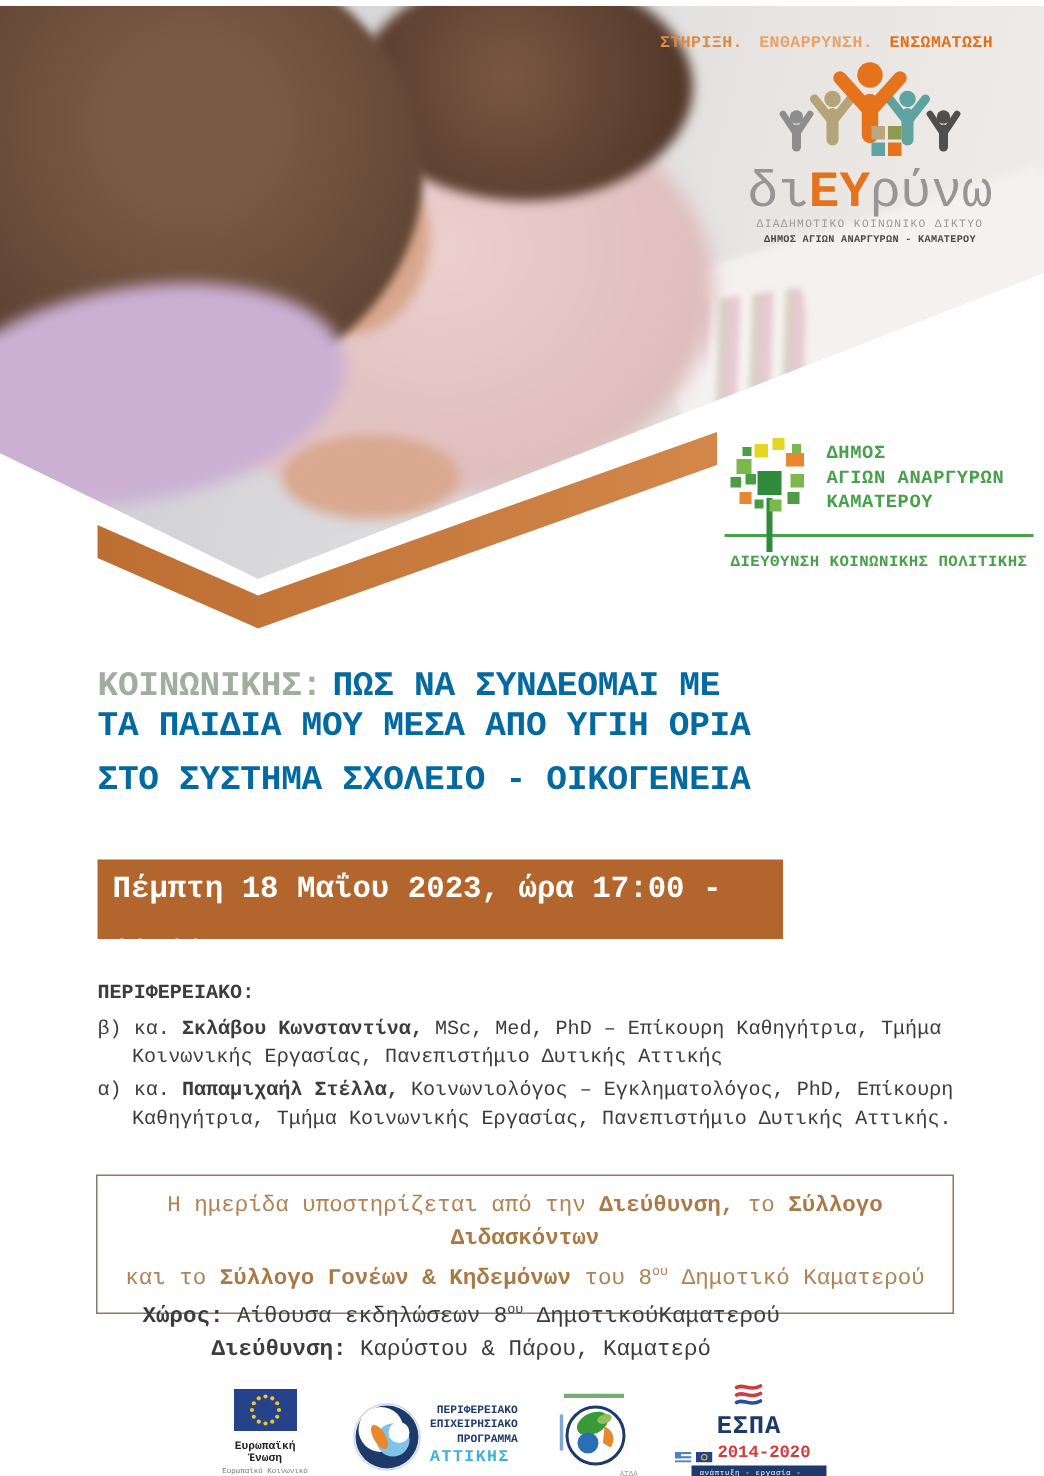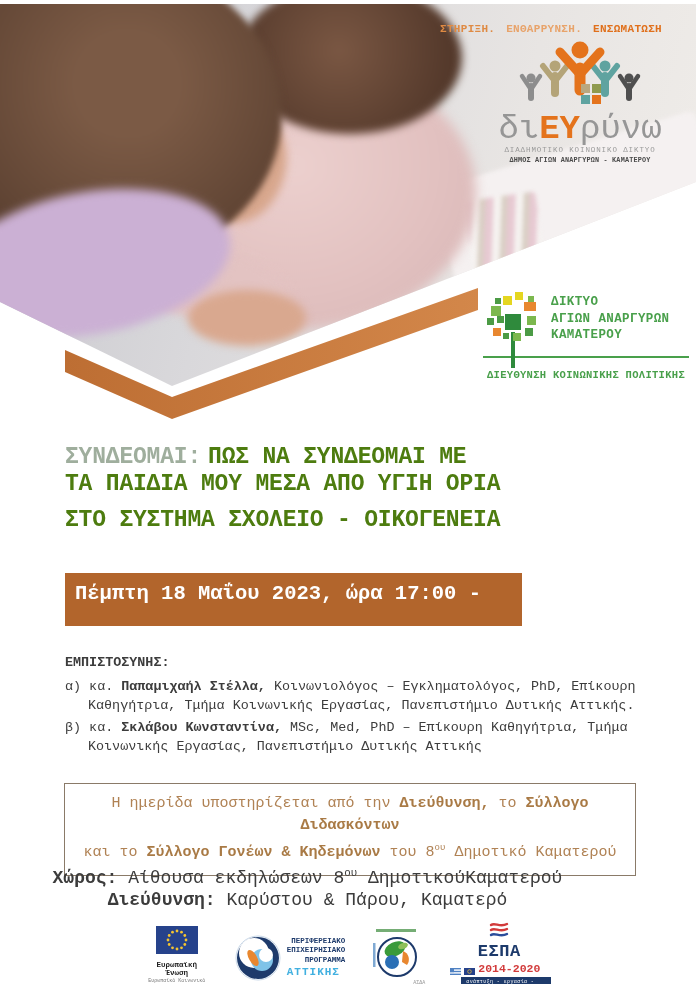--- a/index.html
+++ b/index.html
@@ -51,38 +51,38 @@
   
   .muni{position:absolute;left:483px;top:284px;width:206px;}
   .muni-row{display:flex;gap:8px;align-items:flex-start;}
   .muni-row svg{position:relative;z-index:2;flex:0 0 auto;}
   .muni-text{margin-top:6px;font-size:12.5px;font-weight:bold;color:#49a04b;line-height:16.5px;letter-spacing:.4px;}
   .muni-rule{position:relative;z-index:1;height:2px;background:#49a04b;margin-top:-16px;}
   .muni-dept{margin-top:11px;font-size:10.5px;font-weight:bold;color:#49a04b;letter-spacing:.3px;
     text-align:center;white-space:nowrap;}
   
   .title{position:absolute;left:65px;top:440px;font-weight:bold;font-size:23px;line-height:27px;letter-spacing:-.2px;}
-  .t-muted{color:#9fae9d;} .t-accent{color:#4d7c0f;}
+  .t-muted{color:#9fae9d;} .t-accent{color:#0369a1;}
   .title .sp{margin-right:7px;}
   .t-gap{height:9px;}
   
   .banner{position:absolute;left:65px;top:569px;width:447px;height:53px;background:#b2652c;
     color:#ffffff;font-size:20.5px;font-weight:bold;line-height:41px;padding-left:10px;}
   
   .coord{position:absolute;left:65px;top:649px;width:588px;font-size:13.4px;color:#3c3c3c;line-height:19px;}
   .coord-h{font-weight:bold;margin-bottom:5px;}
   .coord-item{padding-left:23px;text-indent:-23px;margin-bottom:3px;}
   .coord-item .nm{font-weight:bold;}
   
   .sbox{position:absolute;left:64px;top:779px;width:558px;border:1.5px solid #8a7a68;
     padding:9px 6px 11px;text-align:center;font-size:15px;line-height:22px;color:#b08254;}
   .sbox b{font-weight:bold;color:#a97a45;}
   .sbox sup,.loc sup{font-size:60%;vertical-align:super;}
   
-  .loc{position:absolute;left:0;top:858px;width:615px;text-align:center;font-size:18px;
+  .loc{position:absolute;left:0;top:858px;width:615px;text-align:center;font-size:15px;
     color:#3c3c3c;line-height:22px;}
   .loc b{font-weight:bold;}
   
   .footer{position:absolute;left:0;top:918px;width:696px;display:flex;justify-content:center;
     align-items:center;gap:26px;}
   .eu{width:64px;text-align:center;}
   .eu-name{font-size:7.5px;font-weight:bold;color:#222;margin-top:2px;}
   .eu-sub{font-size:5px;color:#777;margin-top:1px;}
   .pep{display:flex;align-items:center;gap:6px;}
   .pep-txt{font-size:7.5px;font-weight:bold;color:#1d3a6b;line-height:9.5px;text-align:right;}
@@ -183,44 +183,44 @@
         <rect x="42" y="40" width="8" height="8" fill="#4c9b45"></rect>
         <rect x="10" y="40" width="8" height="8" fill="#e8872f"></rect>
         <rect x="4" y="30" width="7" height="7" fill="#4c9b45"></rect>
         <rect x="14" y="28" width="7" height="7" fill="#4c9b45"></rect>
         <rect x="30" y="45" width="8" height="8" fill="#7cb84e"></rect>
         <rect x="45" y="8" width="6" height="6" fill="#7cb84e"></rect>
         <rect x="12" y="10" width="6" height="6" fill="#4c9b45"></rect>
         <rect x="20" y="45" width="6" height="6" fill="#4c9b45"></rect>
       </svg>
       <div class="muni-text">
-        <div>ΔΙΚΤΥΟ</div>
+        <div>ΔΗΜΟΣ</div>
         <div>ΑΓΙΩΝ ΑΝΑΡΓΥΡΩΝ</div>
         <div>ΚΑΜΑΤΕΡΟΥ</div>
       </div>
     </div>
     <div class="muni-rule"></div>
     <div class="muni-dept">ΔΙΕΥΘΥΝΣΗ ΚΟΙΝΩΝΙΚΗΣ ΠΟΛΙΤΙΚΗΣ</div>
   </div>
 
   <div class="title">
     <div>
-      <span class="t-muted sp">ΣΥΝΔΕΟΜΑΙ:</span><span class="t-accent">ΠΩΣ ΝΑ ΣΥΝΔΕΟΜΑΙ ΜΕ</span>
+      <span class="t-muted sp">ΚΟΙΝΩΝΙΚΗΣ:</span><span class="t-accent">ΠΩΣ ΝΑ ΣΥΝΔΕΟΜΑΙ ΜΕ</span>
     </div>
     <div class="t-accent">ΤΑ ΠΑΙΔΙΑ ΜΟΥ ΜΕΣΑ ΑΠΟ ΥΓΙΗ ΟΡΙΑ</div>
     <div class="t-gap"></div>
     <div class="t-accent">ΣΤΟ ΣΥΣΤΗΜΑ ΣΧΟΛΕΙΟ - ΟΙΚΟΓΕΝΕΙΑ</div>
   </div>
 
   <div class="banner">Πέμπτη 18 Μαΐου 2023, ώρα 17:00 - 20:00</div>
 
   <div class="coord">
-    <div class="coord-h">ΕΜΠΙΣΤΟΣΥΝΗΣ:</div>
+    <div class="coord-h">ΠΕΡΙΦΕΡΕΙΑΚΟ:</div>
+    <div class="coord-item"><span>β) κα. </span><span class="nm">Σκλάβου Κωνσταντίνα,</span><span> MSc, Med, PhD – Επίκουρη Καθηγήτρια, Τμήμα Κοινωνικής Εργασίας, Πανεπιστήμιο Δυτικής Αττικής</span></div>
     <div class="coord-item"><span>α) κα. </span><span class="nm">Παπαμιχαήλ Στέλλα,</span><span> Κοινωνιολόγος – Εγκληματολόγος, PhD, Επίκουρη Καθηγήτρια, Τμήμα Κοινωνικής Εργασίας, Πανεπιστήμιο Δυτικής Αττικής.</span></div>
-    <div class="coord-item"><span>β) κα. </span><span class="nm">Σκλάβου Κωνσταντίνα,</span><span> MSc, Med, PhD – Επίκουρη Καθηγήτρια, Τμήμα Κοινωνικής Εργασίας, Πανεπιστήμιο Δυτικής Αττικής</span></div>
   </div>
 
   <div class="sbox">
     <span>Η ημερίδα υποστηρίζεται από την </span><b>Διεύθυνση,</b><span> το </span><b>Σύλλογο Διδασκόντων</b><br>
     <span> και το </span><b>Σύλλογο Γονέων &amp; Κηδεμόνων</b><span> του 8</span><sup>ου</sup><span> Δημοτικό Καματερού</span>
   </div>
 
   <div class="loc">
     <div><b>Χώρος:</b><span> Αίθουσα εκδηλώσεων 8</span><sup>ου</sup><span> ΔημοτικούΚαματερού</span></div>
     <div><b>Διεύθυνση:</b><span> Καρύστου &amp; Πάρου, Καματερό</span></div>

